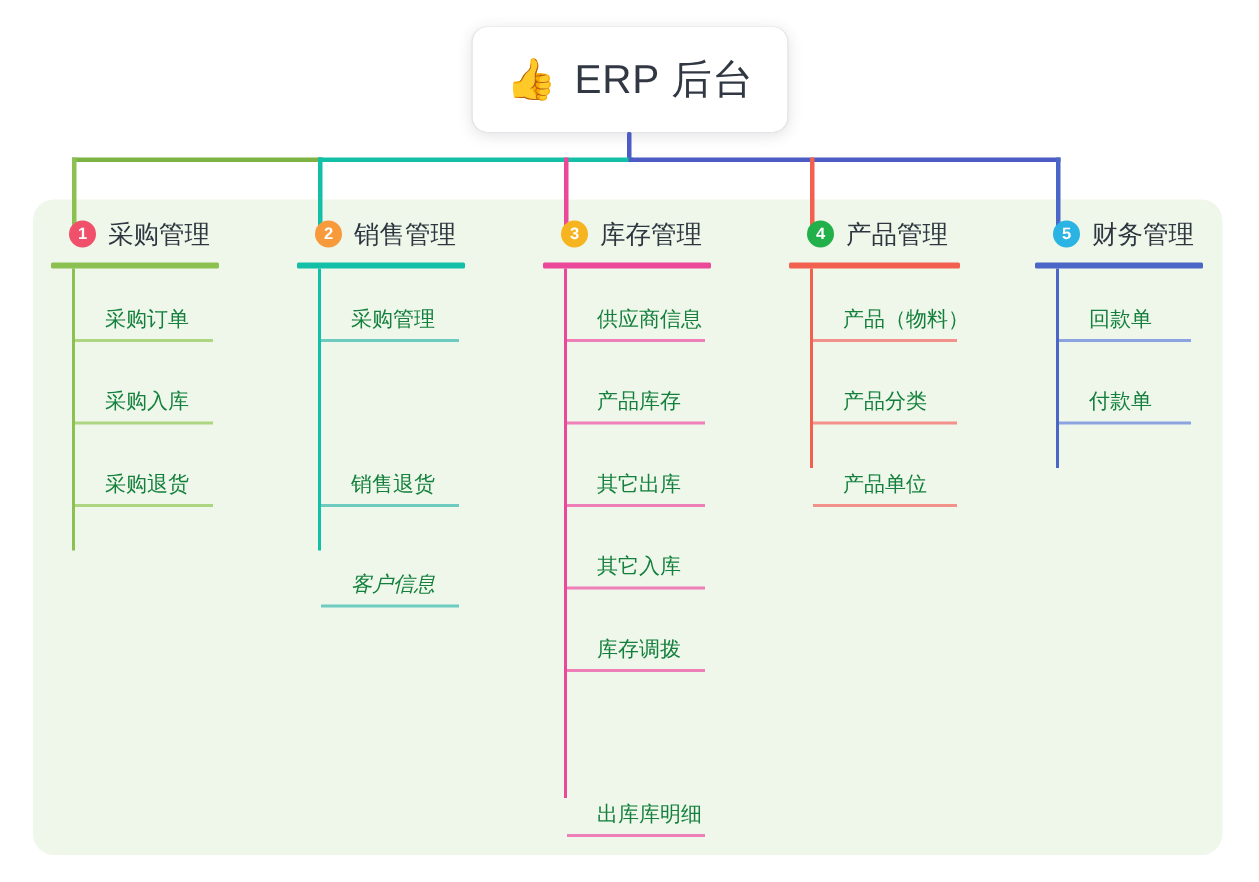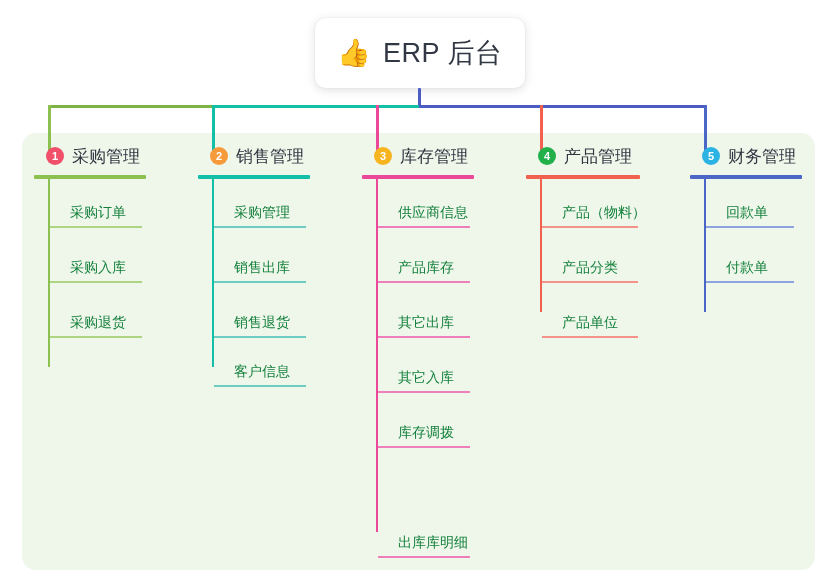--- a/index.html
+++ b/index.html
@@ -187,29 +187,25 @@
         <div class="col-head">
           <span class="badge" style="background: rgb(247, 154, 60);">2</span>
           <span class="col-title">销售管理</span>
         </div>
         <div class="head-rule" style="width: 112px; background: rgb(19, 191, 166);"></div>
         <div class="trunk" style="top: 36px; height: 188px; background: rgb(19, 191, 166);"></div>
         <div class="leaf" style="top: 35px;">
           <span class="leaf-label">采购管理</span>
           <div class="leaf-rule" style="width: 92px; margin-left: 2px; background: rgb(110, 203, 192);"></div>
         </div>
-        <div class="leaf" style="top: 90px;">
-          <span class="leaf-label">销售出库</span>
-          <div class="leaf-rule" style="width: 92px; margin-left: 2px; background: rgb(110, 203, 192);"></div>
-        </div>
         <div class="leaf" style="top: 145px;">
           <span class="leaf-label">销售退货</span>
           <div class="leaf-rule" style="width: 92px; margin-left: 2px; background: rgb(110, 203, 192);"></div>
         </div>
-        <div class="leaf" style="top: 194px;">
+        <div class="leaf" style="top: 212px; font-style: italic;">
           <span class="leaf-label">客户信息</span>
           <div class="leaf-rule" style="width: 92px; margin-left: 2px; background: rgb(110, 203, 192);"></div>
         </div>
       </div>
       <div class="column" style="left: 362px;">
         <div class="col-head">
           <span class="badge" style="background: rgb(245, 180, 32);">3</span>
           <span class="col-title">库存管理</span>
         </div>
         <div class="head-rule" style="width: 112px; background: rgb(236, 72, 153);"></div>

